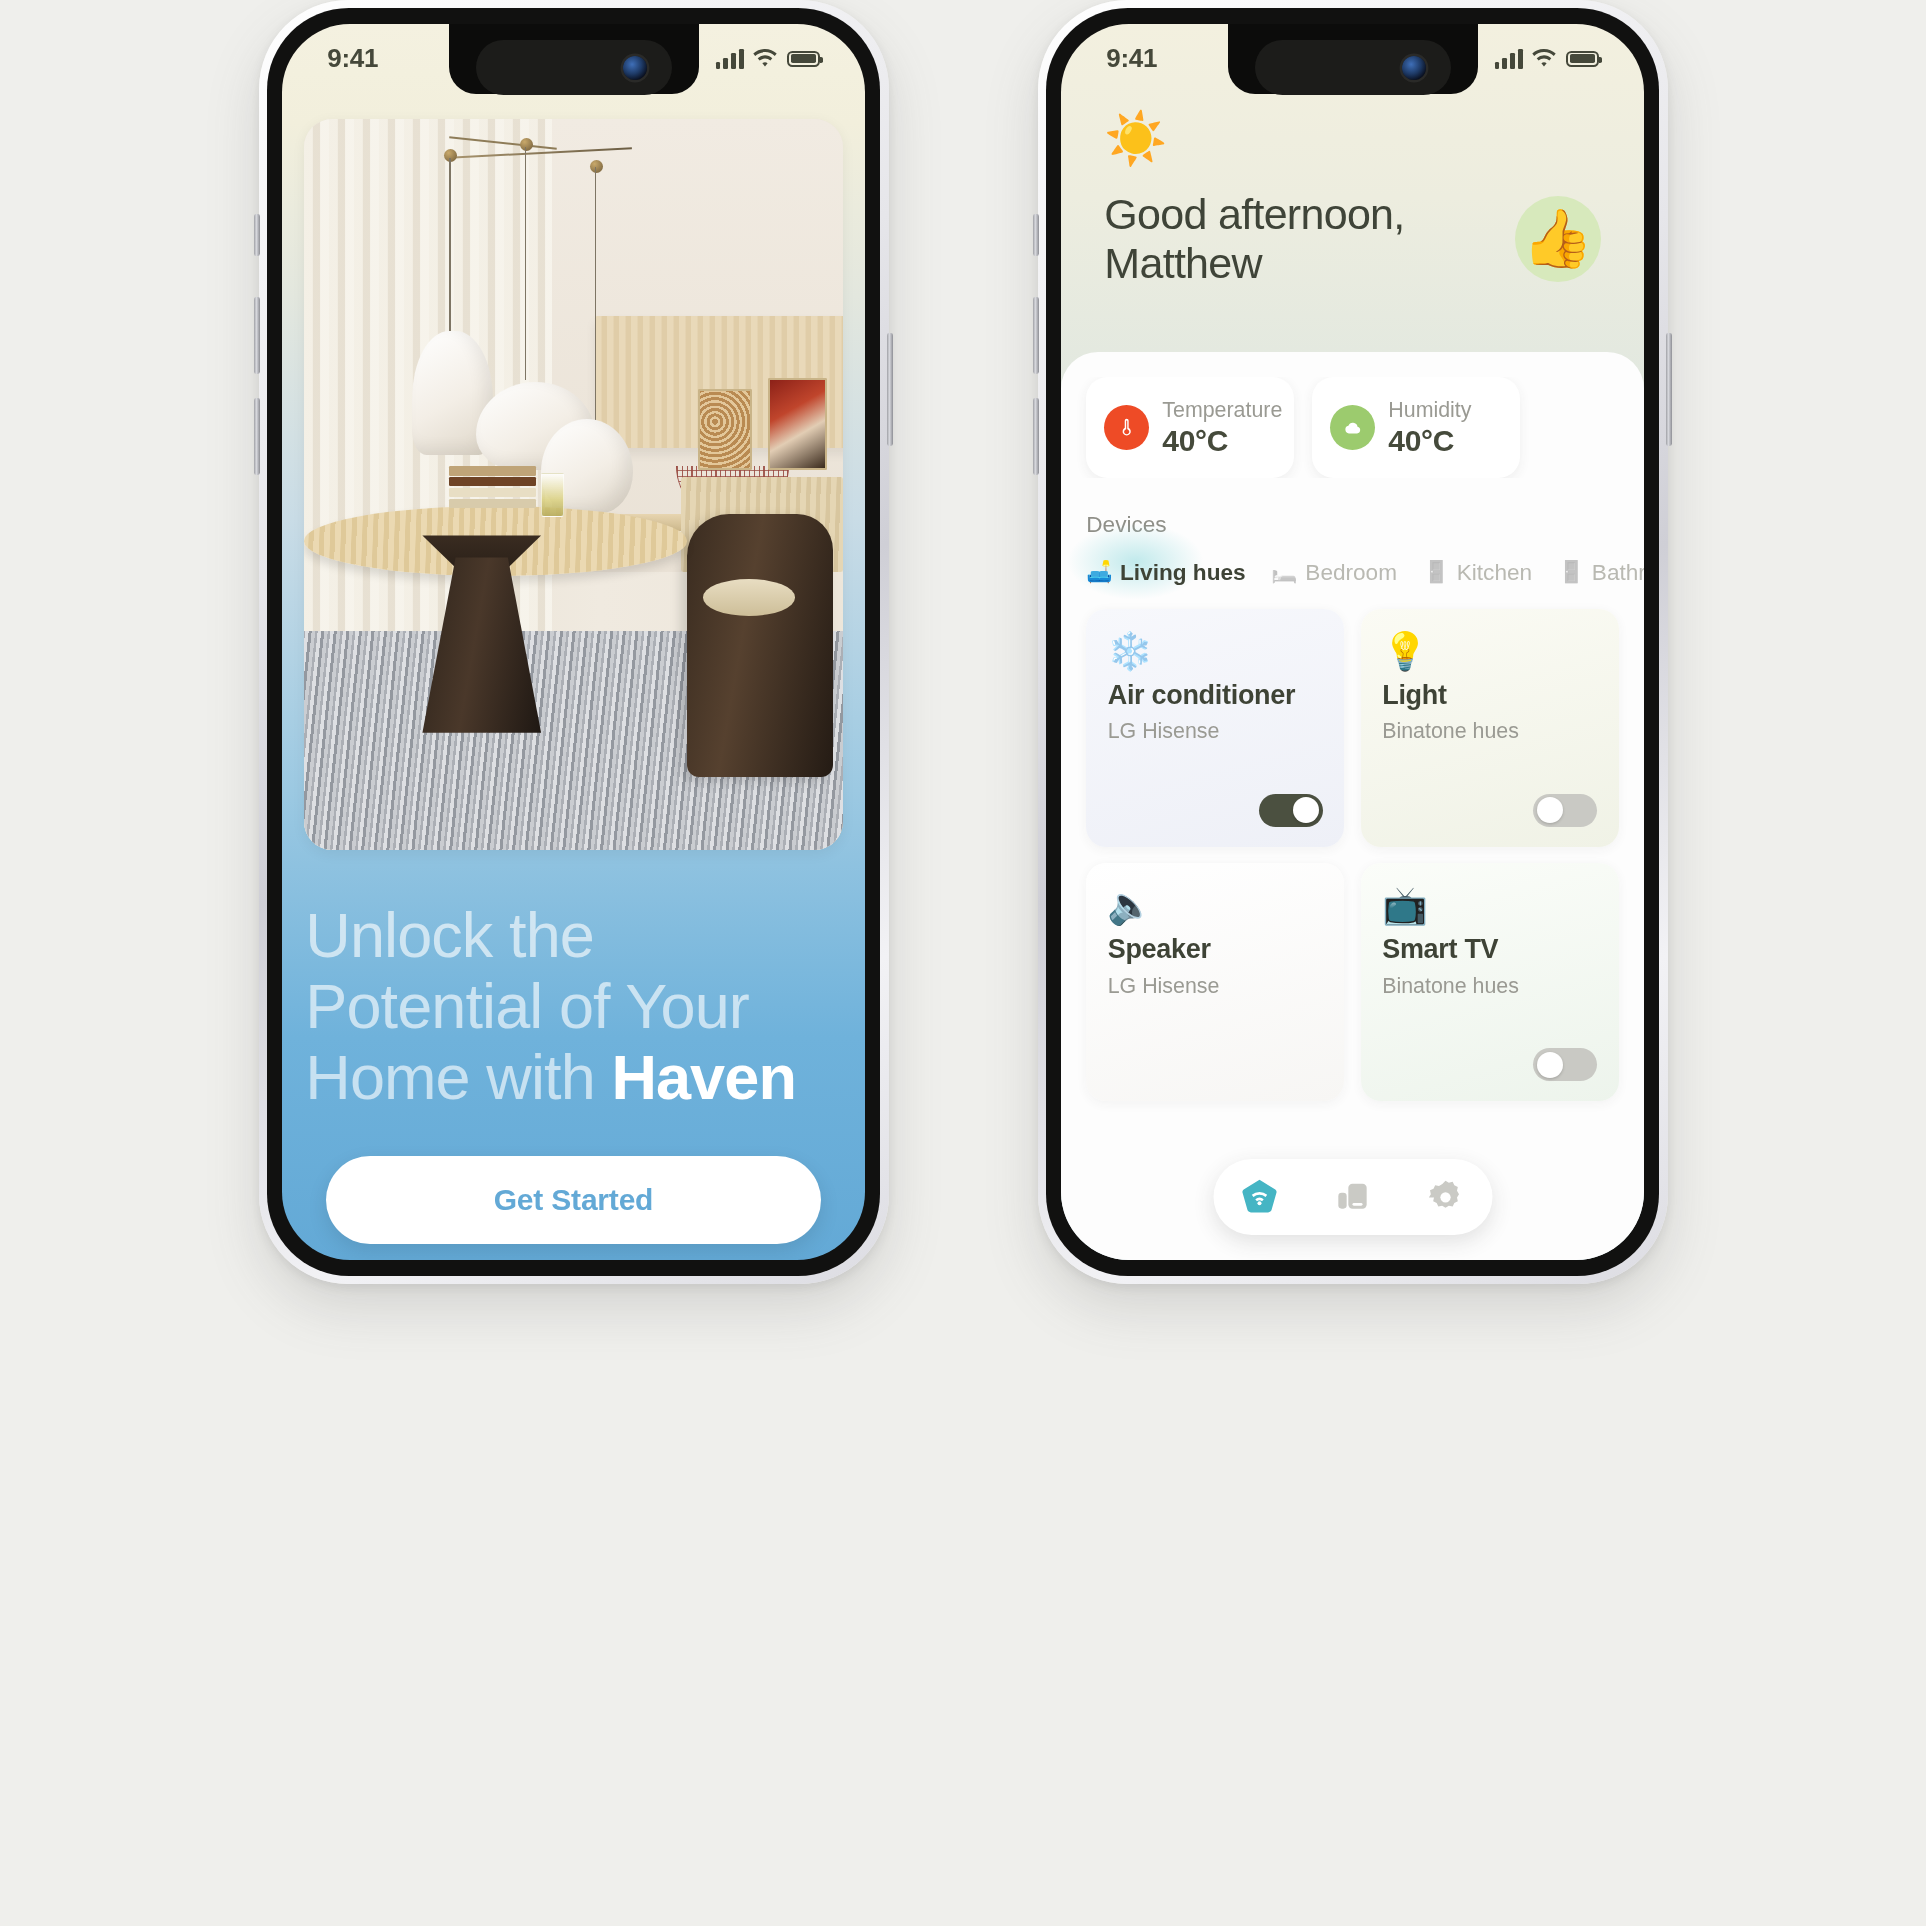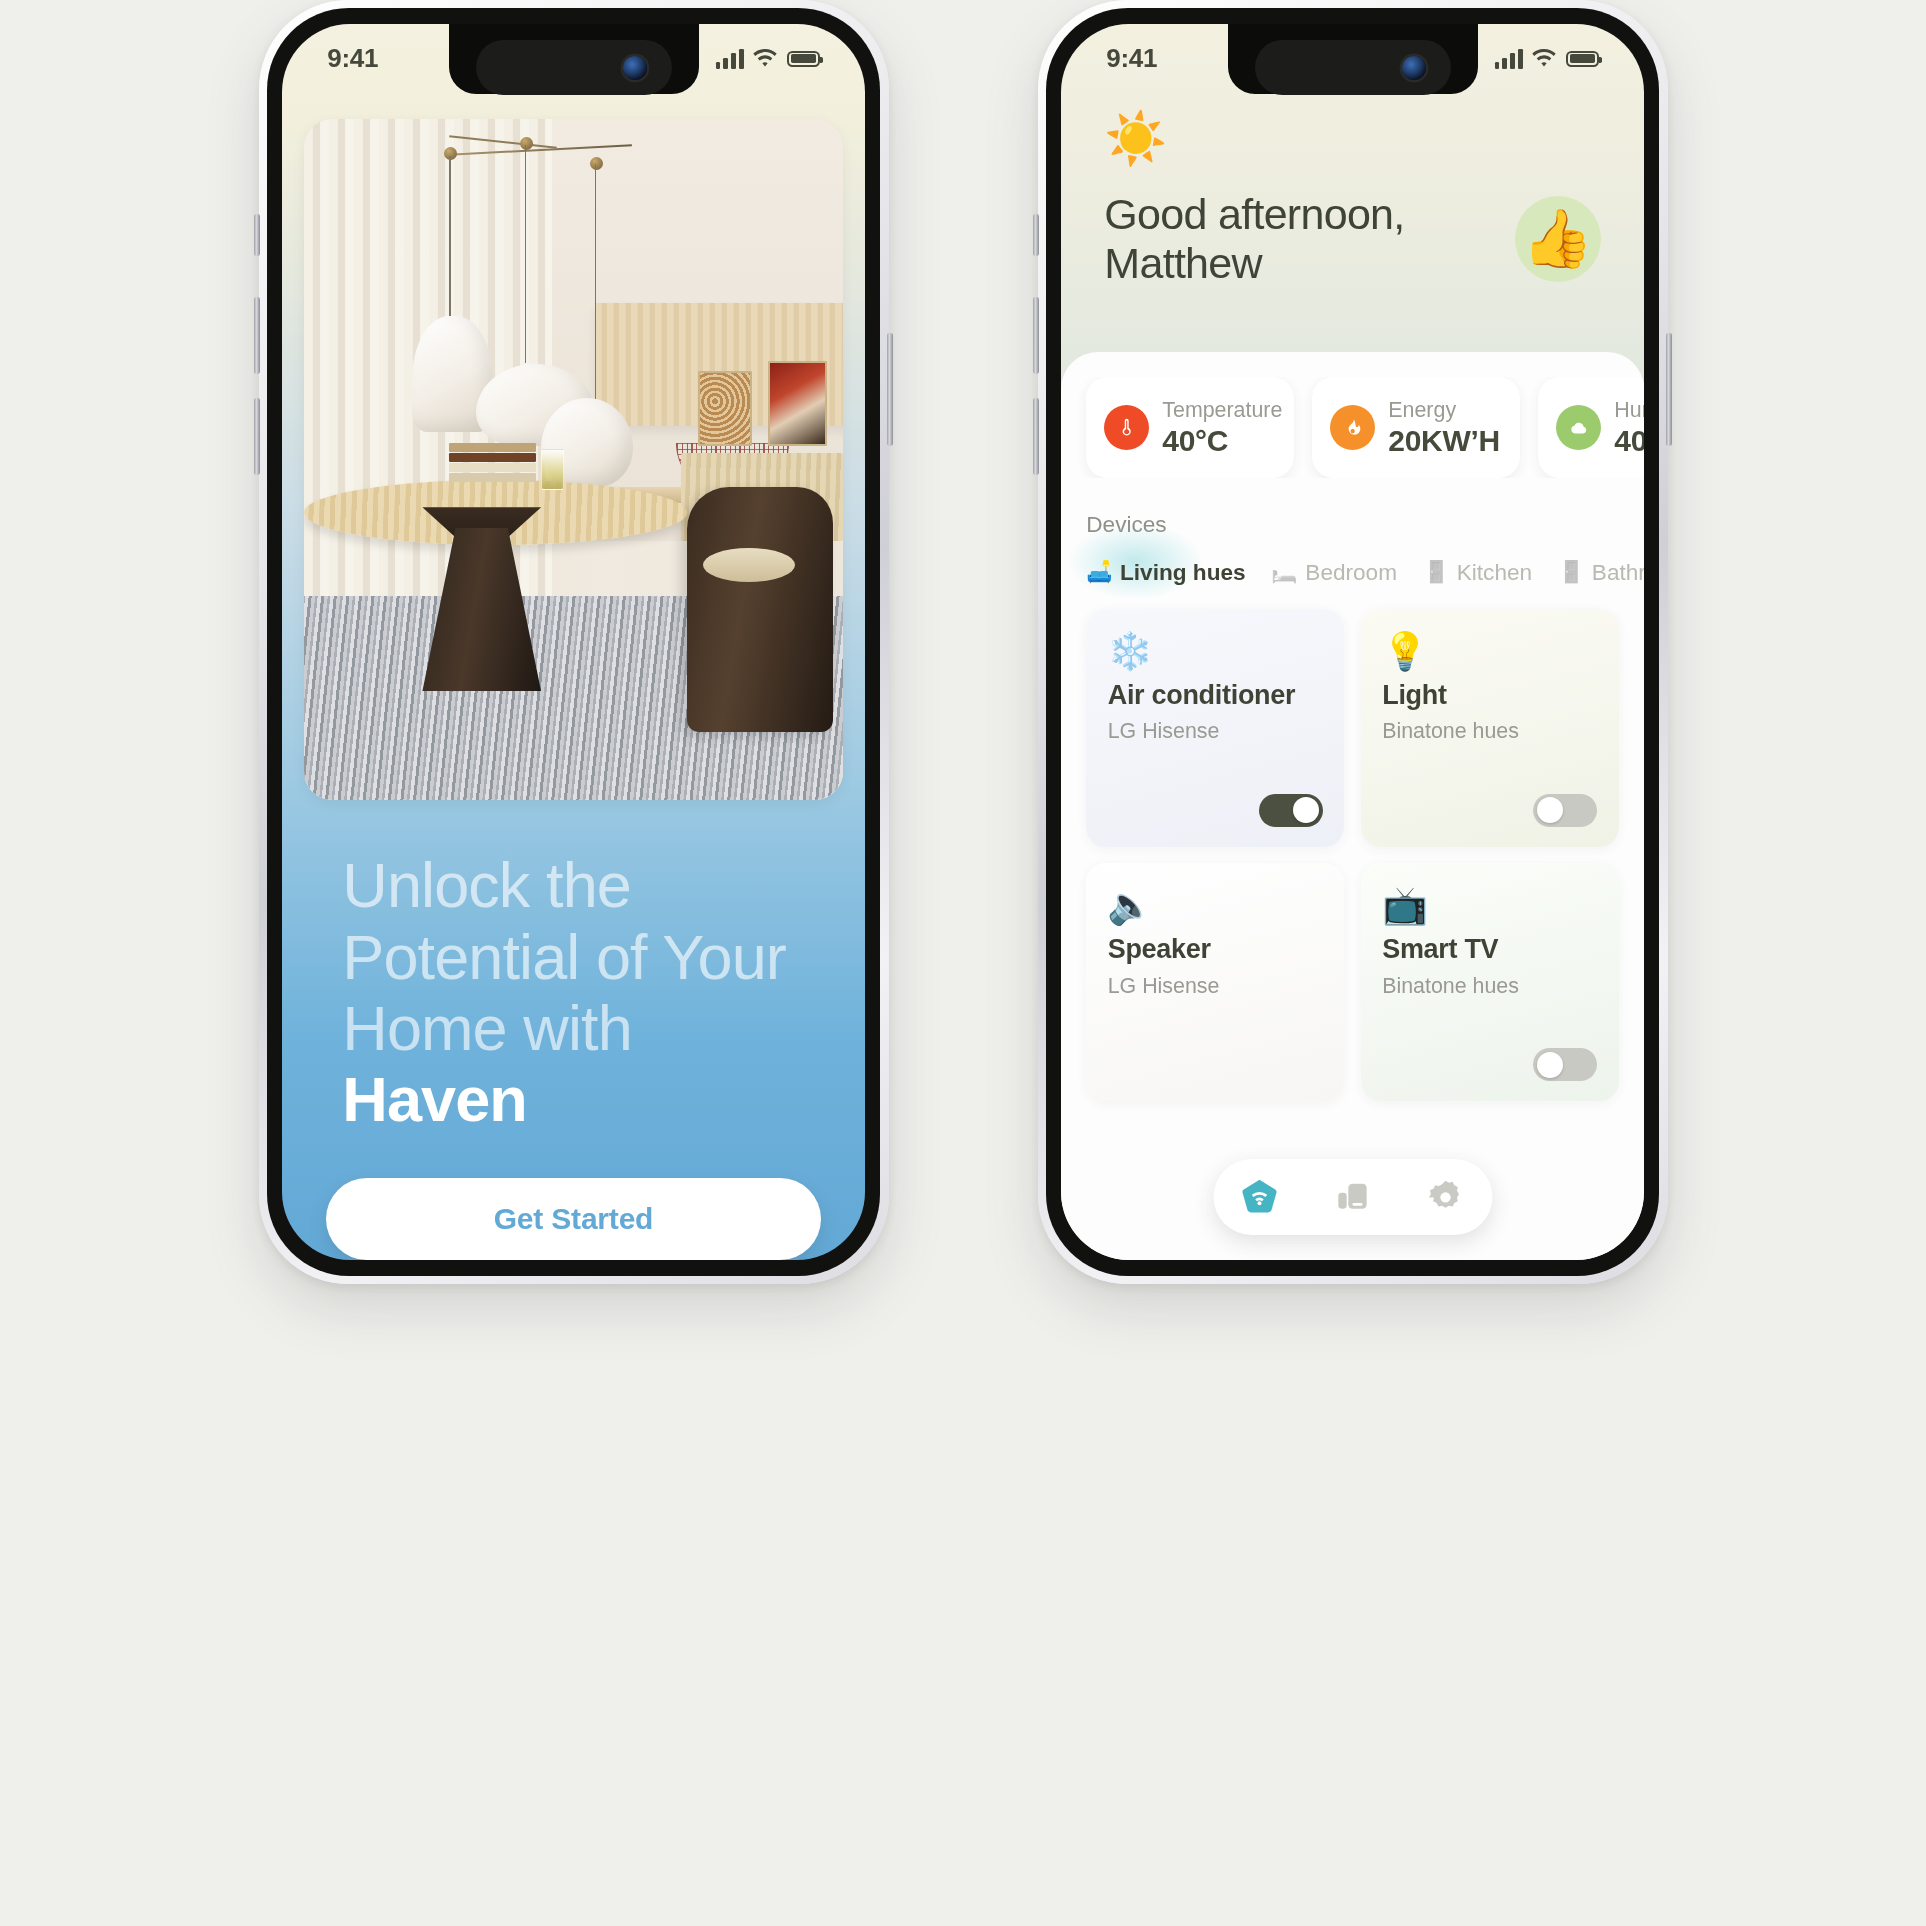--- a/index.html
+++ b/index.html
@@ -247,21 +247,21 @@
     background: repeating-linear-gradient(92deg,#E5D6B4 0px,#E5D6B4 5.4px,#D8C69F 6px,#D8C69F 10px);
     border-radius:2.4px;
   }
   .art { position:absolute; border:2.4px solid #C9B488; border-radius:1.2px; }
   .art1 { right:17%; top:37%; width:10%; height:11%;
           background: repeating-radial-gradient(circle at 30% 40%, #B98A52 0 3px, #E3C79A 3px 5.4px); }
   .art2 { right:3%; top:35.5%; width:11%; height:12.5%;
           background: linear-gradient(150deg,#8C2118 0%,#C0452C 35%,#E2CDB4 60%,#3A2A1C 100%); }
 
   .copy {
-    padding: 50px 44px 0 60px;
+    padding: 50px 44px 0 23px;
     color: #FFFFFF;
   }
   .headline {
     font-size: 63px;
     line-height: 1.13;
     font-weight: 400;
     letter-spacing: -0.9px;
     color: rgba(255,255,255,.62);
   }
   .headline .brand { color:#FFFFFF; font-weight: 700; }
@@ -534,31 +534,20 @@
                   <svg width="21.4" height="21.4" viewBox="0 0 24 24" fill="#fff">
                       <path d="M12 3a2.2 2.2 0 0 0-2.2 2.2v8.1a4.6 4.6 0 1 0 4.4 0V5.2A2.2 2.2 0 0 0 12 3zm0 2a.6.6 0 0 1 .6.6v9.1l.6.35a2.9 2.9 0 1 1-2.4 0l.6-.35V5.6A.6.6 0 0 1 12 5z"></path>
                     </svg>
                 </div>
                 <div class="txt">
                   <div class="lbl">Temperature</div>
                   <div class="val">40°C</div>
                 </div>
               </div>
               <div class="stat">
-                <div class="ic" style="background:#F5902A">
-                  <svg width="21.4" height="21.4" viewBox="0 0 24 24" fill="#fff">
-                      <path d="M13.1 2.3s.9 3.3-1.4 5.6c-2 2-4.3 3.4-4.3 6.6a6.6 6.6 0 1 0 13.2 0c0-1.9-.8-3.3-1.8-4.4 0 1.4-.8 2.3-1.8 2.3-1.1 0-1.8-.9-1.8-2.3 0-3.4-2.1-5.6-2.1-7.8zM12 14.2c1.3 0 2.4 1.3 2.4 3a2.4 2.4 0 1 1-4.8 0c0-1.7 1.1-3 2.4-3z"></path>
-                    </svg>
-                </div>
-                <div class="txt">
-                  <div class="lbl">Energy</div>
-                  <div class="val">20KW’H</div>
-                </div>
-              </div>
-              <div class="stat">
                 <div class="ic" style="background:#9CCB6E">
                   <svg width="21.4" height="21.4" viewBox="0 0 24 24" fill="#fff">
                       <path d="M16.9 19.5H7.8a4.3 4.3 0 0 1-.6-8.5 5.3 5.3 0 0 1 10.2 1 3.8 3.8 0 0 1-.5 7.5z"></path>
                     </svg>
                 </div>
                 <div class="txt">
                   <div class="lbl">Humidity</div>
                   <div class="val">40°C</div>
                 </div>
               </div>

